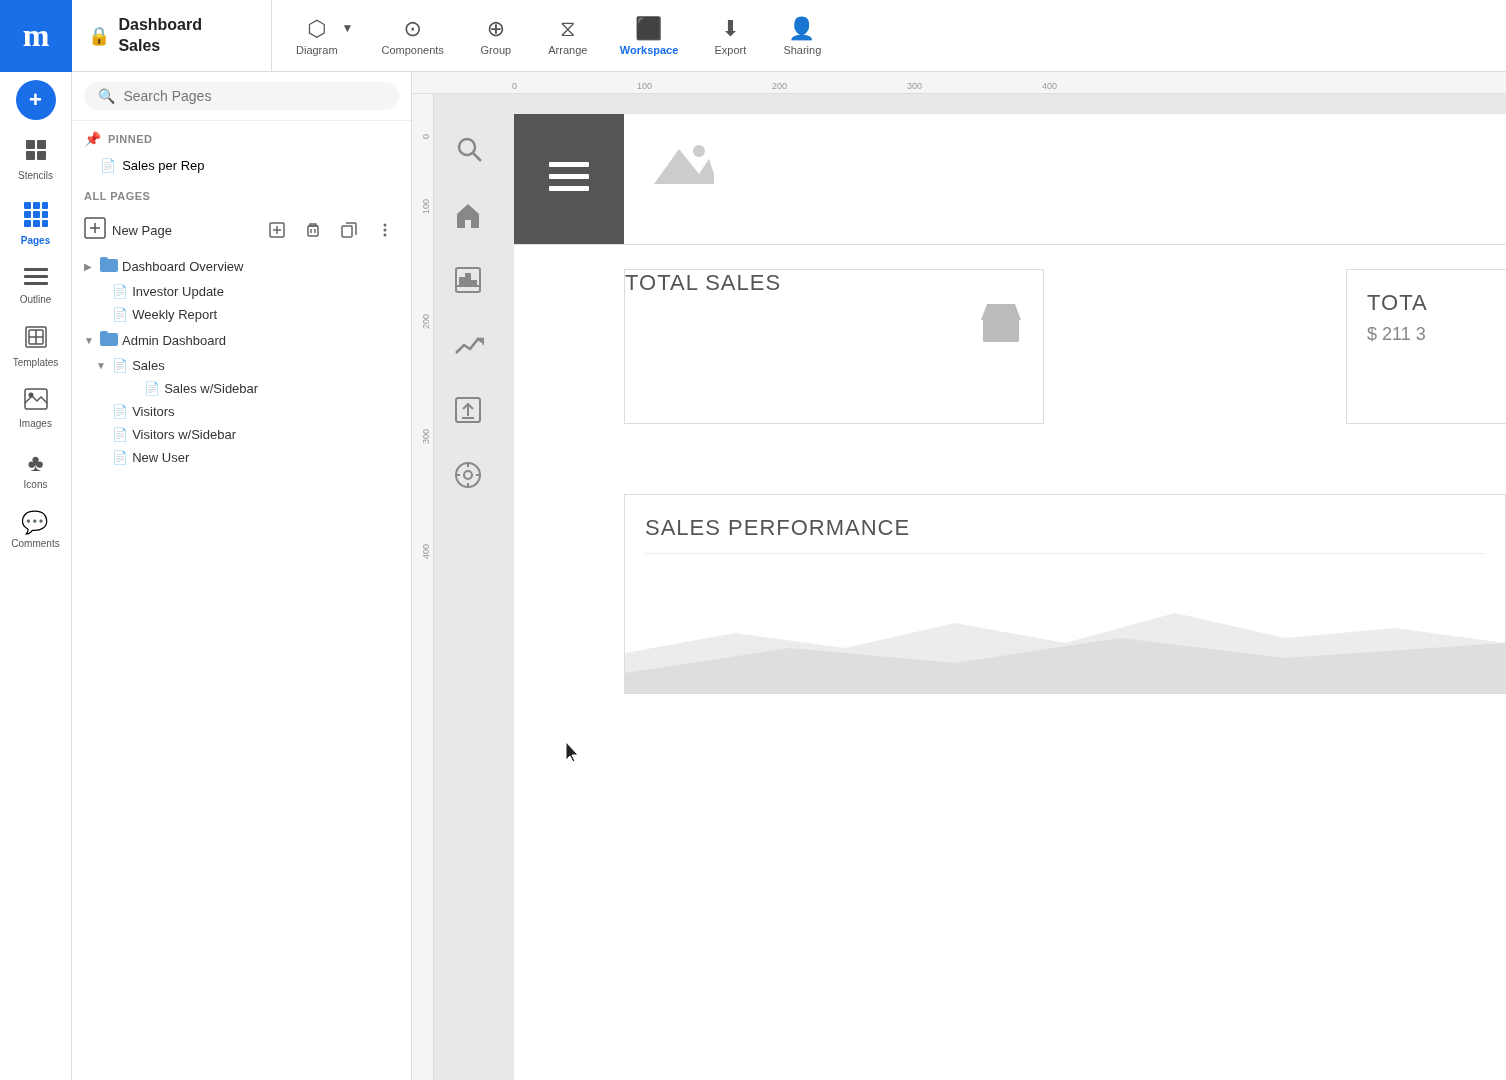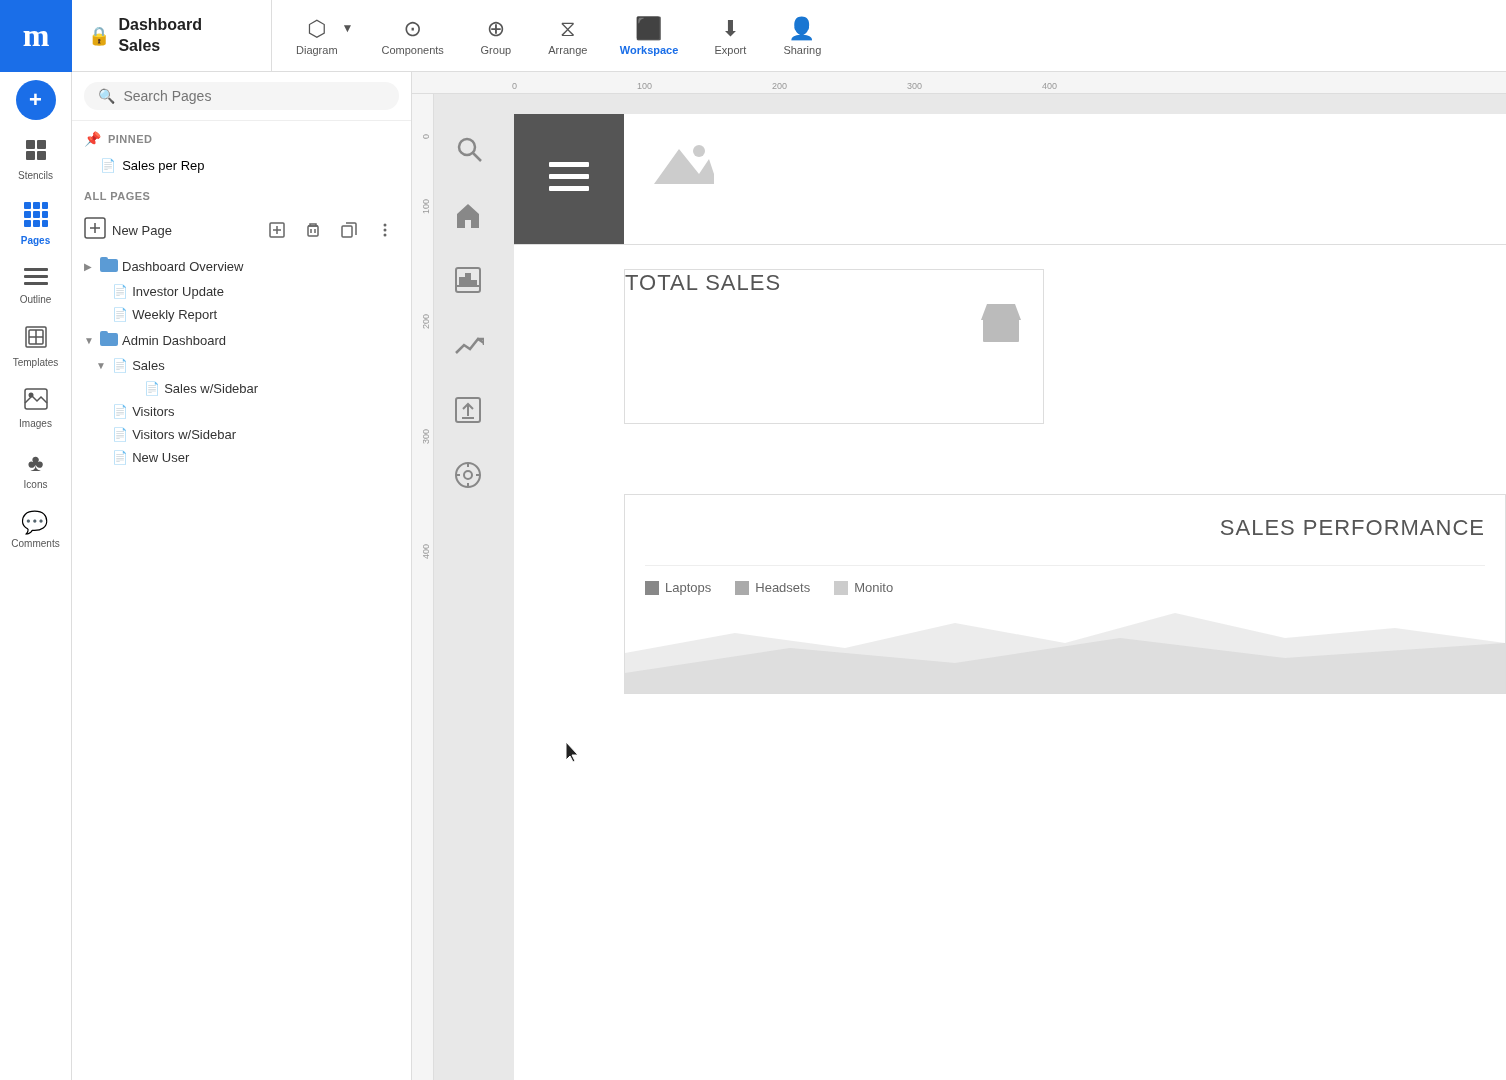--- a/index.html
+++ b/index.html
@@ -357,21 +357,21 @@
     #sales-perf-card {
       position: absolute;
       top: 380px; left: 110px;
       right: 0;
       height: 200px;
       border: 1px solid #ddd;
       background: #fff;
       padding: 20px;
       overflow: hidden;
     }
-    #sales-perf-title { font-size: 22px; font-weight: 300; color: #555; letter-spacing: 1px; margin-bottom: 24px; text-align: right; }
+    #sales-perf-title { font-size: 22px; font-weight: 300; color: #555; letter-spacing: 1px; margin-bottom: 12px; }
     #sales-perf-divider { height: 1px; background: #eee; margin-bottom: 14px; }
     #sales-perf-legend { display: flex; gap: 24px; }
     .legend-item { display: flex; align-items: center; gap: 6px; }
     .legend-color { width: 14px; height: 14px; background: #888; }
     .legend-color.c2 { background: #aaa; }
     .legend-color.c3 { background: #ccc; }
     .legend-label { font-size: 13px; color: #666; }
 
     
     #cursor {
@@ -745,38 +745,28 @@
               <div id="stats-card-1-title">TOTAL SALES</div>
               <span id="stats-card-1-icon">
                 <svg width="44" height="44" viewBox="0 0 44 44" fill="#bbb">
                   <rect x="4" y="18" width="36" height="24" rx="1"></rect>
                   <path d="M2,20 L8,4 H36 L42,20 Z"></path>
                   <rect x="16" y="28" width="12" height="14"></rect>
                 </svg>
               </span>
             </div>
 
+            <div id="stats-card-2">
+              <div id="stats-card-2-title">TOTA</div>
+              <div id="stats-card-2-value">$ 211 3</div>
+            </div>
 
             <div id="sales-perf-card">
               <div id="sales-perf-title">SALES PERFORMANCE</div>
               <div id="sales-perf-divider"></div>
-              <div id="sales-perf-legend">
-                <div class="legend-item">
-                  <div class="legend-color"></div>
-                  <span class="legend-label">Laptops</span>
-                </div>
-                <div class="legend-item">
-                  <div class="legend-color c2"></div>
-                  <span class="legend-label">Headsets</span>
-                </div>
-                <div class="legend-item">
-                  <div class="legend-color c3"></div>
-                  <span class="legend-label">Monito</span>
-                </div>
-              </div>
 
               <svg style="position:absolute; bottom:0; left:0; right:0; width:100%; height:100px;" viewBox="0 0 800 100" preserveAspectRatio="none">
                 <polygon points="0,100 0,60 100,40 200,55 300,30 400,50 500,20 600,45 700,35 800,50 800,100" fill="#e0e0e0" opacity="0.6"></polygon>
                 <polygon points="0,100 0,80 150,55 300,70 450,45 600,65 800,50 800,100" fill="#d0d0d0" opacity="0.5"></polygon>
               </svg>
             </div>
 
           </div>
         </div>
 

